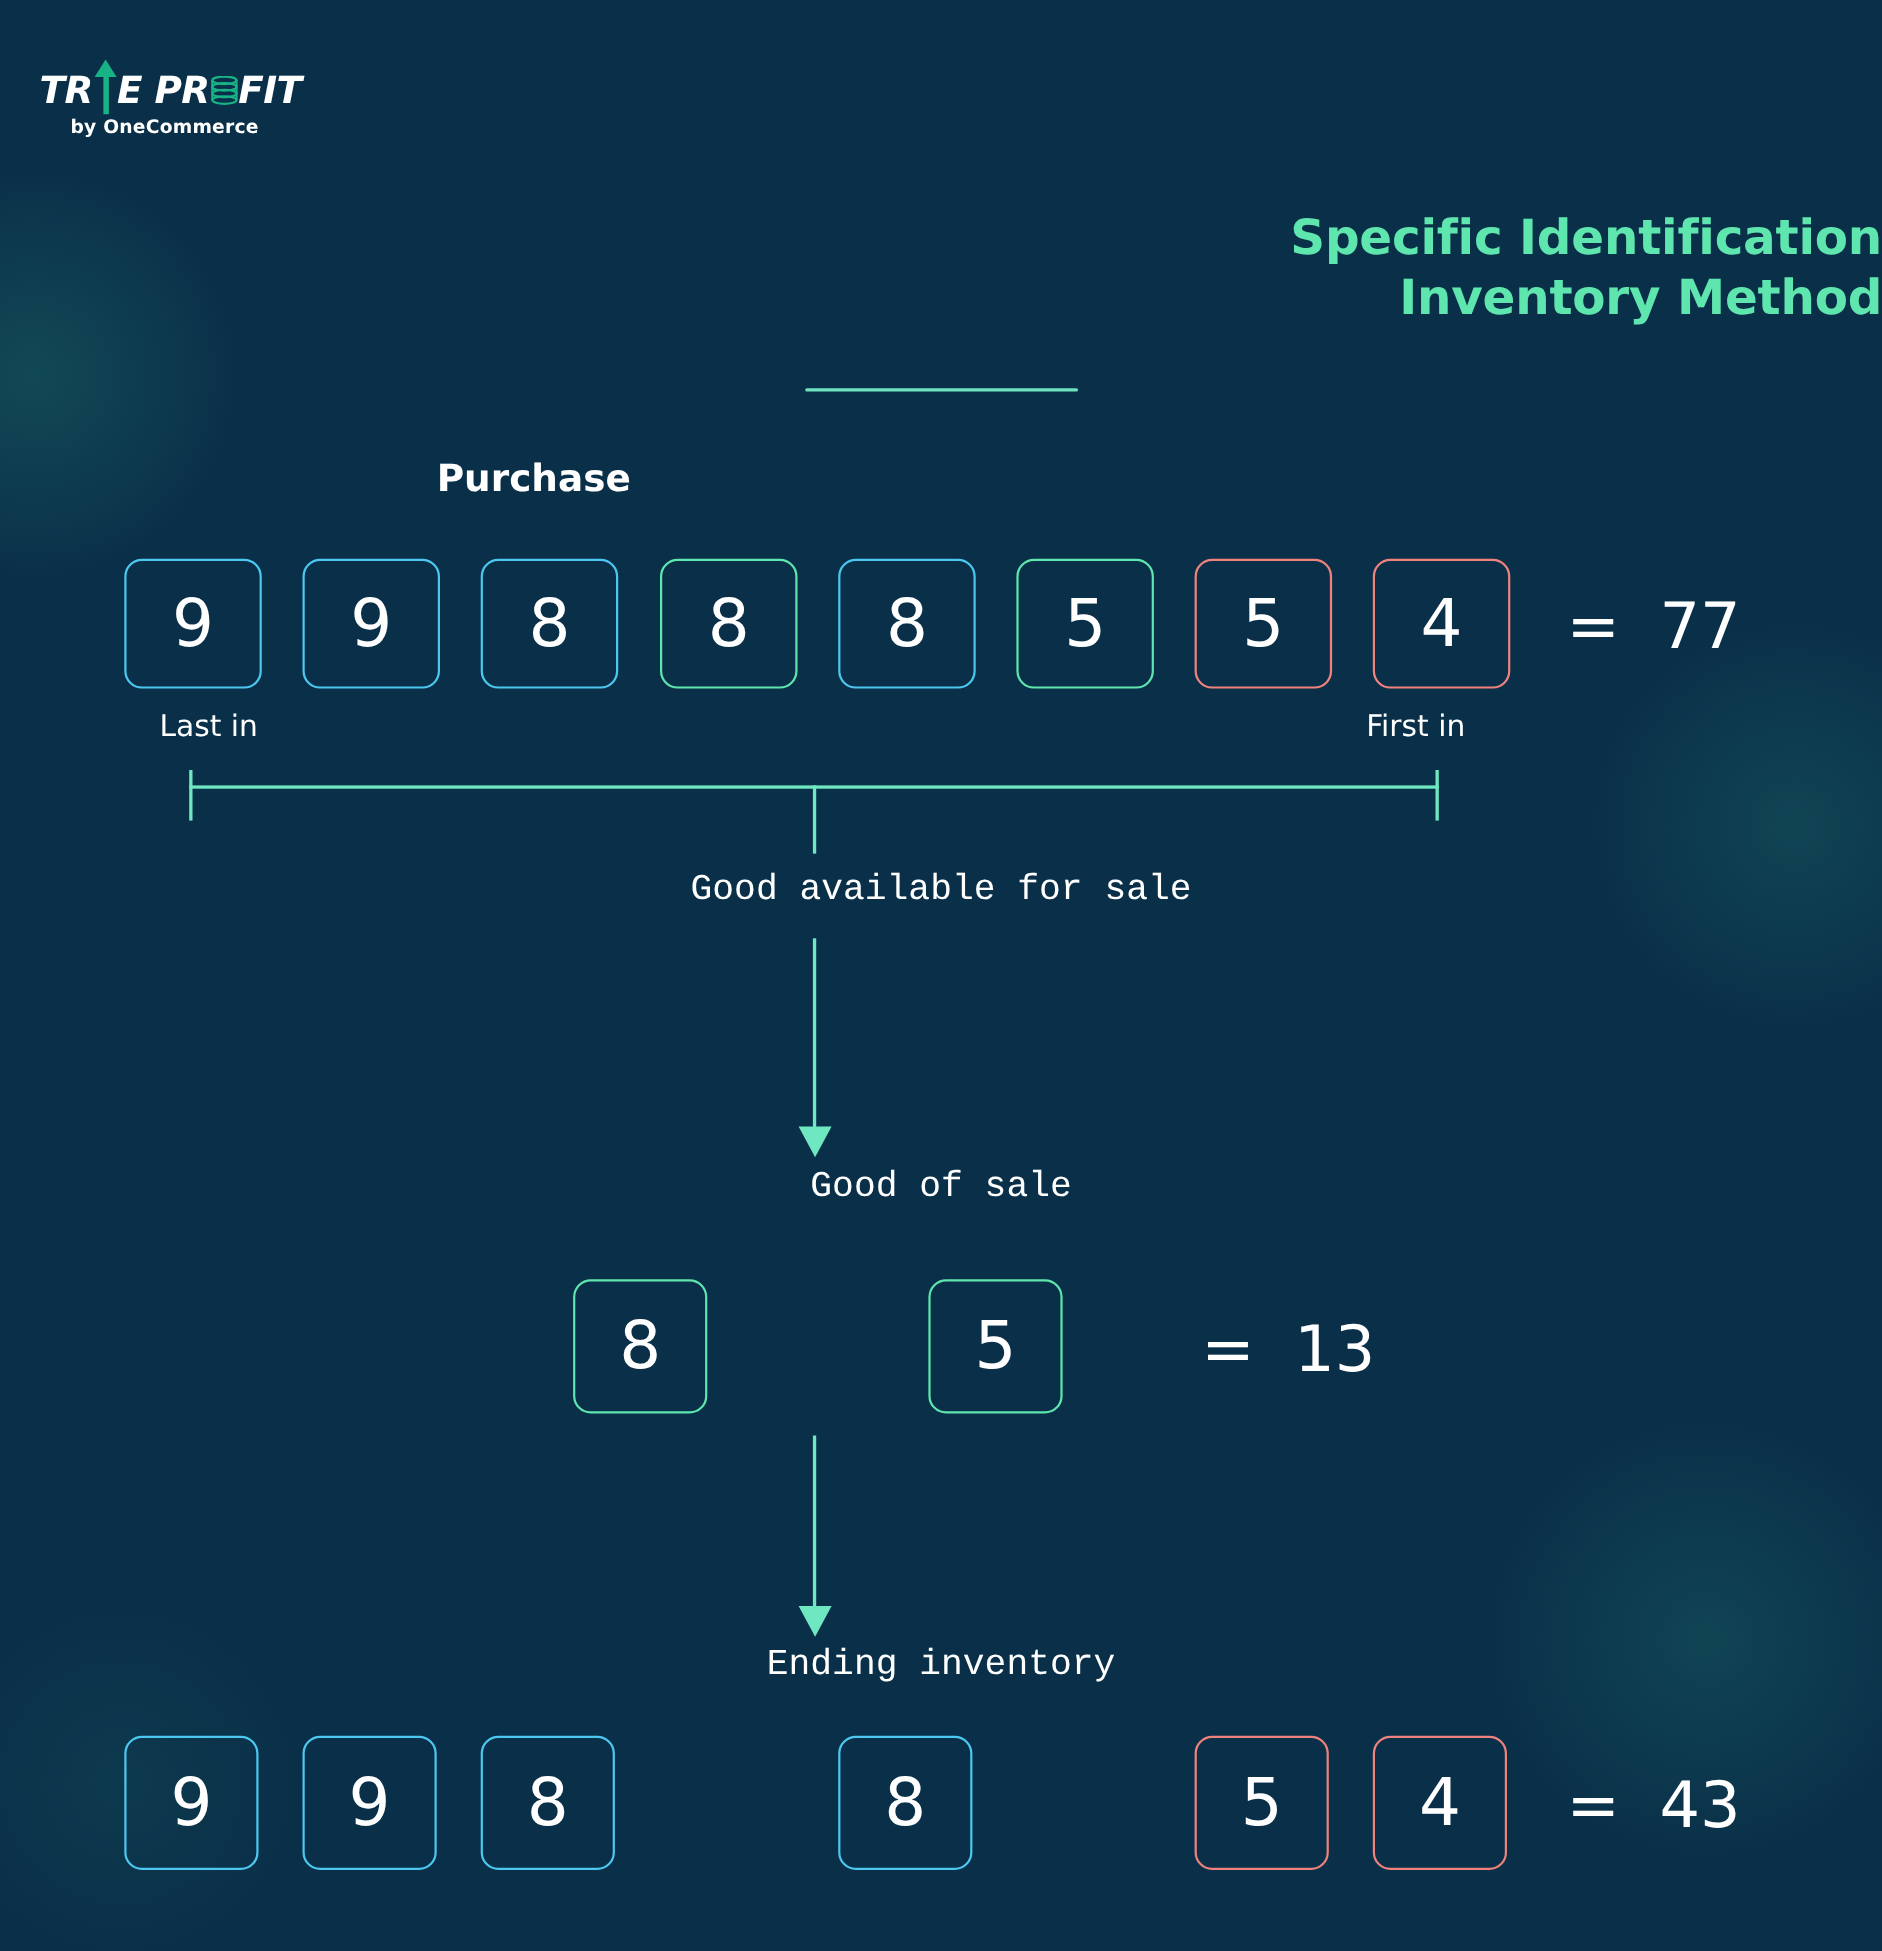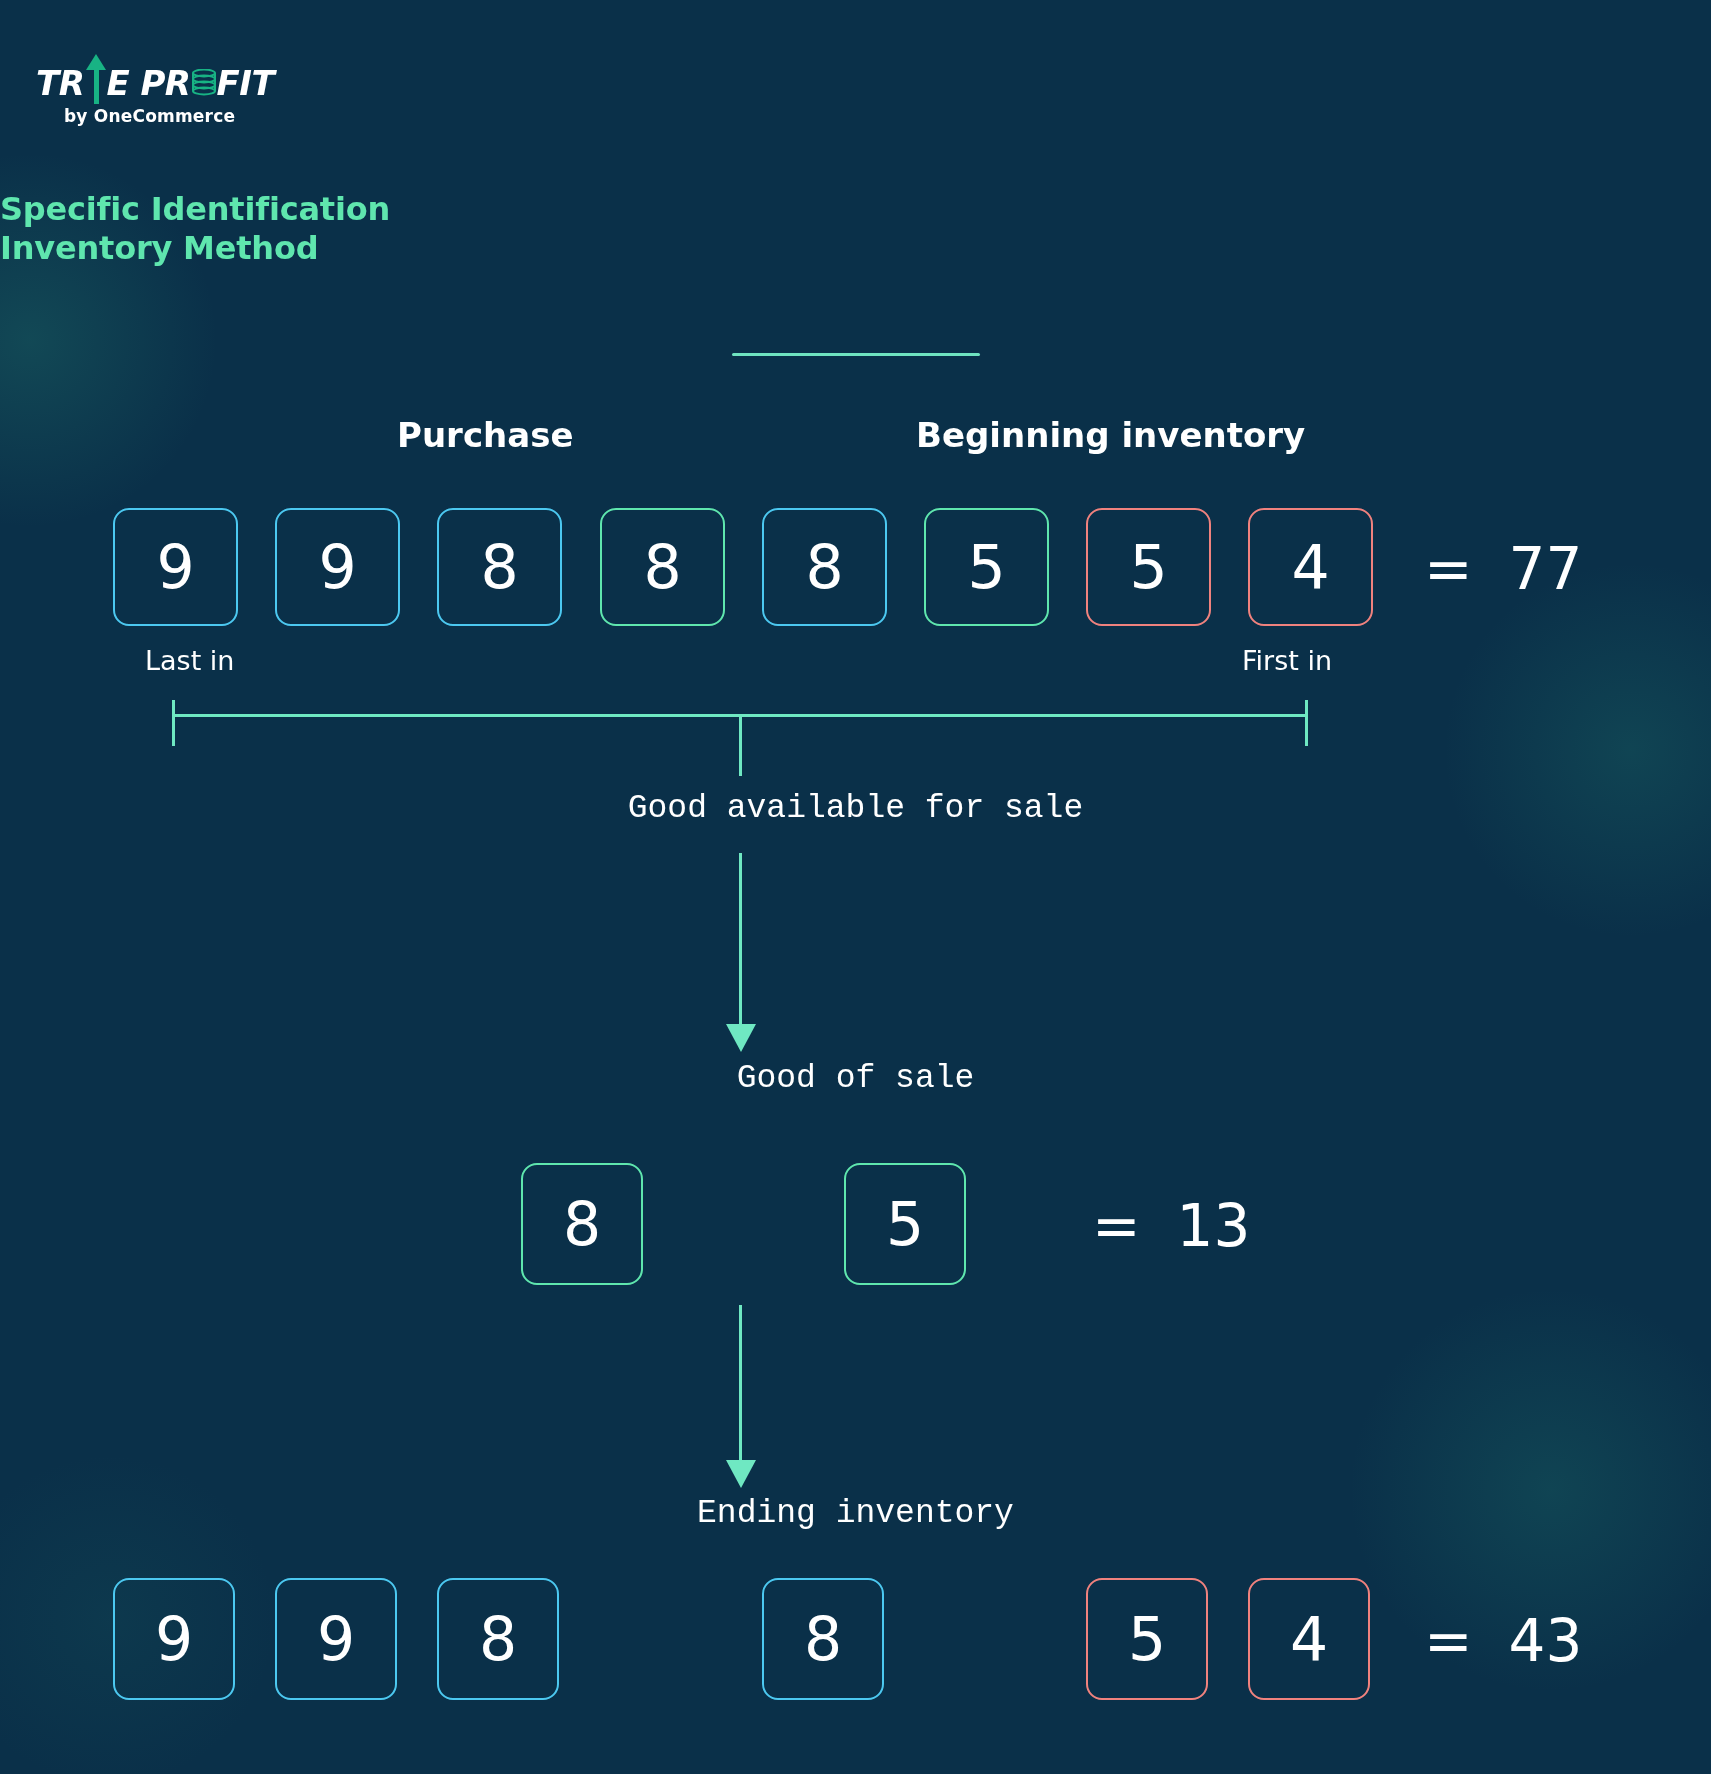--- a/index.html
+++ b/index.html
@@ -44,25 +44,25 @@
   .logo-sub{
     margin-top:4px;
     font-family:"DejaVu Sans", sans-serif;
     font-weight:bold;font-size:17px;color:#ffffff;letter-spacing:0.2px;
     padding-left:28px;
   }
 
   
   #title{
     position:absolute;left:0;right:0;top:190px;
-    text-align:left;
+    text-align:right;
     color:#5fe6ae;
     font-family:"DejaVu Sans", sans-serif;
     font-weight:bold;
-    font-size:32px;
+    font-size:44px;
     line-height:1.22;
     letter-spacing:-0.2px;
   }
   #title-divider{
     position:absolute;left:50%;top:353px;transform:translateX(-50%);
     width:248px;height:3px;background:#6fe3c0;border-radius:2px;
   }
 
   
   .col-caption{
@@ -155,21 +155,20 @@
     <div class="logo-sub">by OneCommerce</div>
   </div>
 
   <div id="title">
     <div>Specific Identification</div>
     <div>Inventory Method</div>
   </div>
   <div id="title-divider"></div>
 
   <div class="col-caption" id="cap-purchase">Purchase</div>
-  <div class="col-caption" id="cap-beginning">Beginning inventory</div>
 
   <div class="box blue" style="left:113px;top:508px;">9</div>
   <div class="box blue" style="left:275px;top:508px;">9</div>
   <div class="box blue" style="left:437px;top:508px;">8</div>
   <div class="box green" style="left:600px;top:508px;">8</div>
   <div class="box blue" style="left:762px;top:508px;">8</div>
   <div class="box green" style="left:924px;top:508px;">5</div>
   <div class="box red" style="left:1086px;top:508px;">5</div>
   <div class="box red" style="left:1248px;top:508px;">4</div>
 

